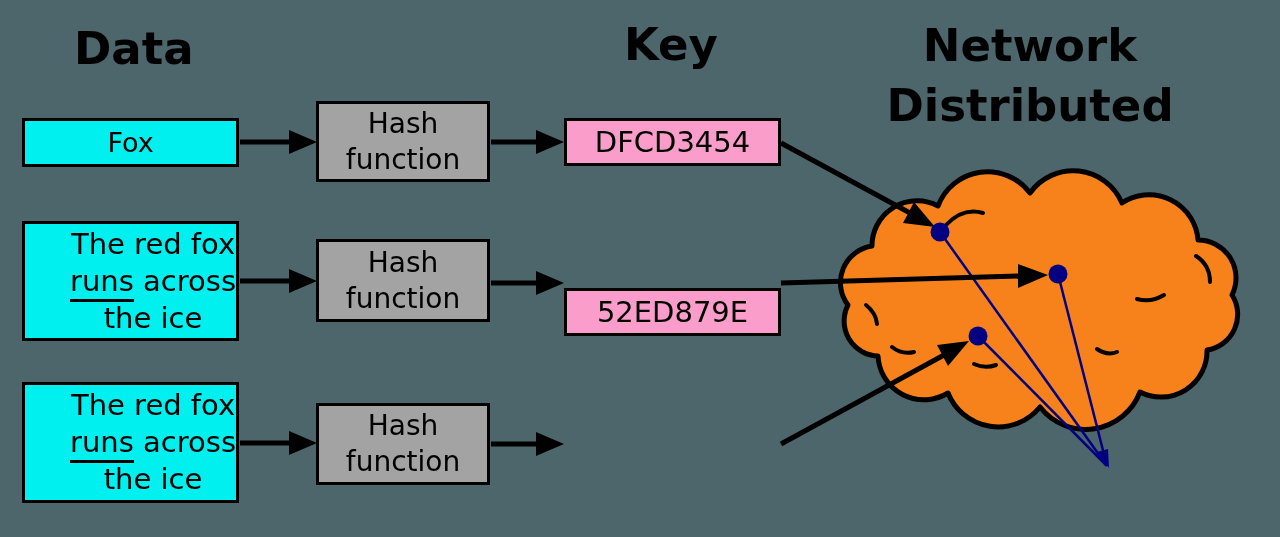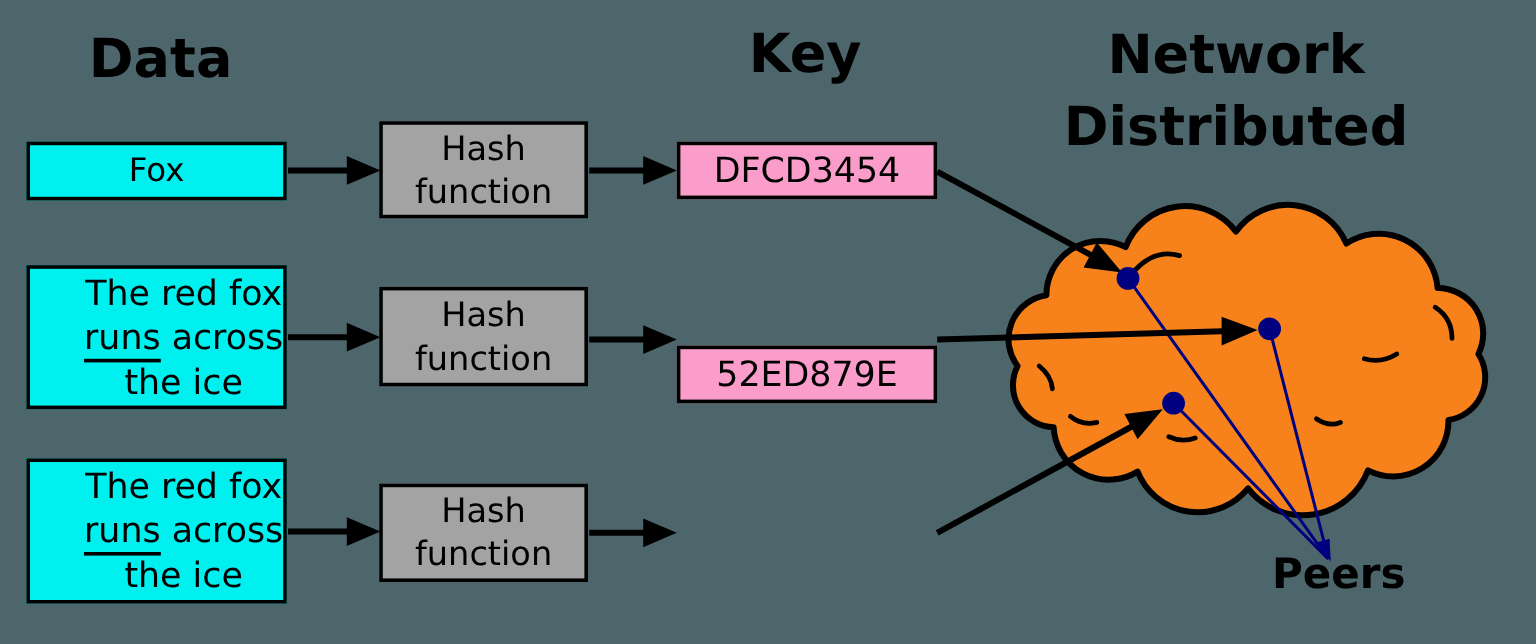--- a/index.html
+++ b/index.html
@@ -81,21 +81,20 @@
     <div><span>Hash</span><br><span>function</span></div>
   </div>
 
   <div class="node key-box" style="top:118px;">
     <span>DFCD3454</span>
   </div>
   <div class="node key-box" style="top:260px;margin-top:28px;">
     <span>52ED879E</span>
   </div>
 
-  <div class="peers" style="left:1060px; top:459px;">Peers</div>
 
   <svg class="overlay" width="1280" height="537" viewBox="0 0 1280 537">
 
     <path d="M 848 305
          A 37 37 0 0 1 872 246
          A 45 45 0 0 1 938 206
          A 53 53 0 0 1 1030 193
          A 53 53 0 0 1 1122 203
          A 49 49 0 0 1 1198 240
          A 38 38 0 0 1 1232 295

